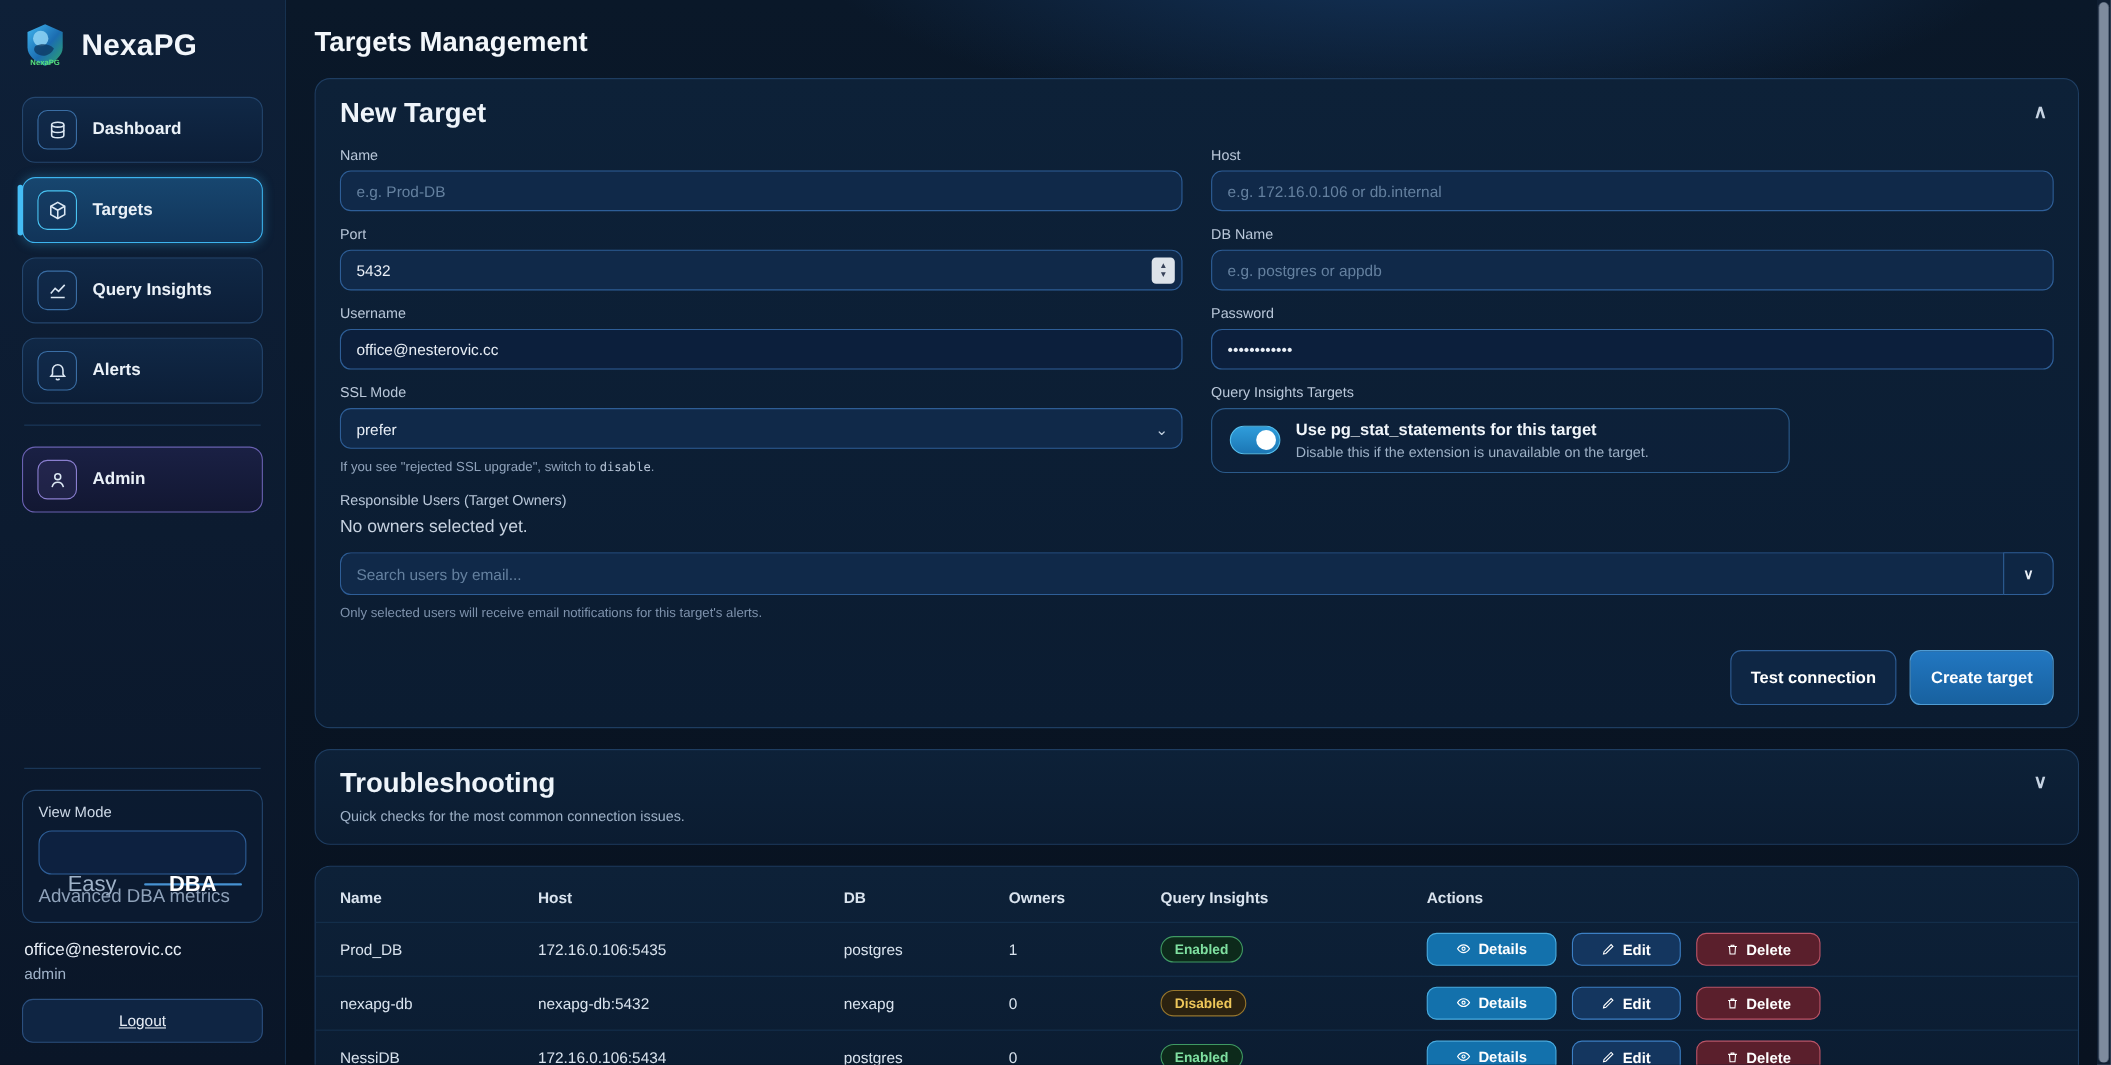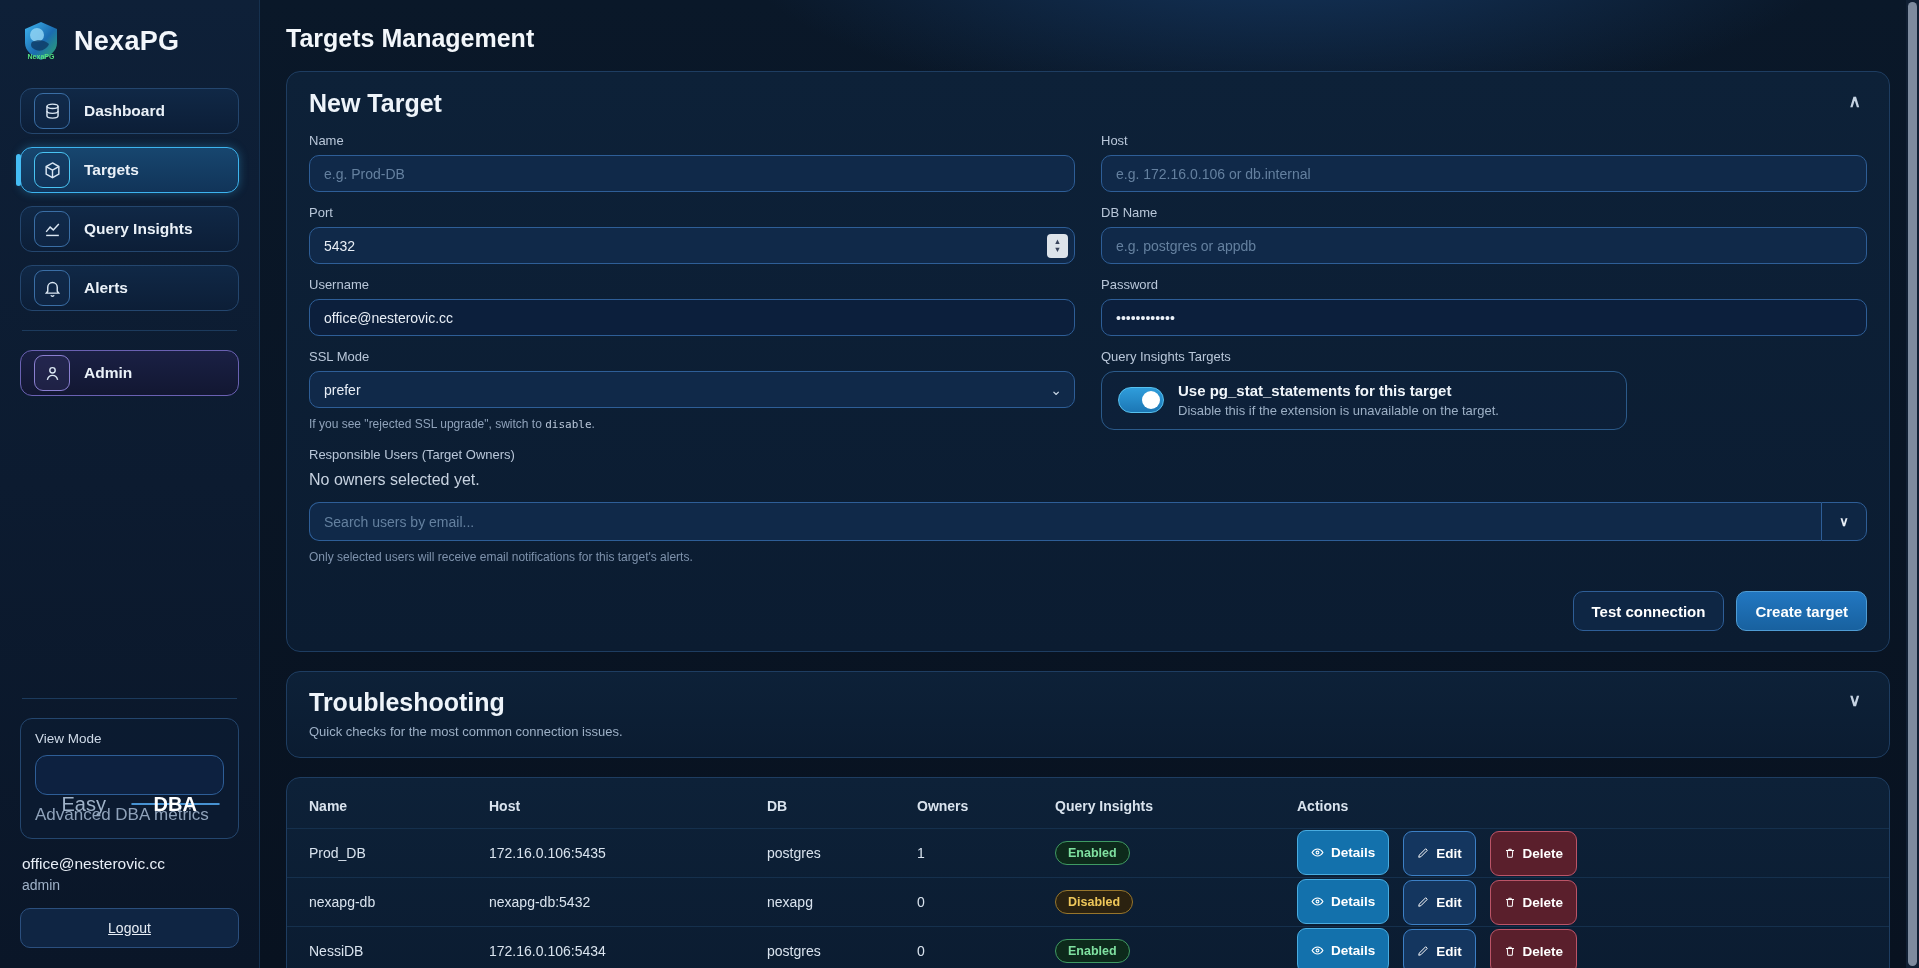--- a/index.html
+++ b/index.html
@@ -15,21 +15,21 @@
     display:flex; flex-direction:column;
     background:linear-gradient(180deg,#0e2038 0%,#0a1628 100%);
     border-right:1px solid #16314f;
   }
   .logo-row{display:flex;align-items:center;gap:12px;margin:2px 0 26px;}
   .logo-mark{width:42px;height:42px;flex:0 0 auto;}
   .app-name{font-size:27px;font-weight:bold;color:#f2f6fb;letter-spacing:.3px;}
   .nav{display:flex;flex-direction:column;gap:13px;}
   .nav-item{
     position:relative;display:flex;align-items:center;gap:14px;
-    height:46px;padding:0 13px;border-radius:12px;cursor:pointer;
+    height:60px;padding:0 13px;border-radius:12px;cursor:pointer;
     border:1px solid #24466e;
     background:linear-gradient(180deg,#102846,#0c1e37);
   }
   .nav-icon{
     width:36px;height:36px;border-radius:9px;border:1px solid #3a6ea5;
     display:flex;align-items:center;justify-content:center;
     color:#dbe7f3;background:rgba(20,50,85,.35);flex:0 0 auto;
   }
   .nav-label{font-weight:bold;font-size:15.5px;color:#eaf1f8;}
   .nav-item.active{
@@ -138,42 +138,42 @@
   .search-row{display:flex;}
   .search-input{flex:1;border-radius:10px 0 0 10px;height:39px;border-right:none;}
   .search-btn{
     width:46px;height:39px;border:1px solid #2e5e97;border-radius:0 10px 10px 0;
     background:#0e2644;color:#e8eef6;font-weight:bold;font-size:13px;
     font-family:inherit;cursor:pointer;
   }
   .owners-hint{font-size:12px;color:#7e92ac;margin-top:9px;}
   .actions-row{display:flex;justify-content:flex-end;gap:12px;margin-top:27px;}
   .btn{
-    height:40px;border-radius:10px;font-weight:bold;font-size:15px;color:#fff;
+    height:50px;border-radius:10px;font-weight:bold;font-size:15px;color:#fff;
     padding:0 18px;font-family:inherit;cursor:pointer;
   }
   .btn.ghost{background:#0e2644;border:1px solid #2e5e97;}
   .btn.primary{background:linear-gradient(180deg,#2277c1,#18619f);border:1px solid #4f9cd4;}
   .trouble{margin-top:19px;padding:16px 22px 18px;}
   .trouble-sub{font-size:13px;color:#9db0c6;margin-top:7px;}
   .table-card{margin-top:19px;padding:6px 0 8px;}
   .trow{
     display:grid;grid-template-columns:180px 278px 150px 138px 242px 1fr;
     align-items:center;padding:0 22px;height:49px;border-bottom:1px solid #15304d;
   }
   .trow.head{height:45px;font-weight:bold;font-size:14.5px;color:#f2f6fa;}
   .trow .cell{font-size:14px;color:#d9e3ee;}
   .badge{
     display:inline-flex;align-items:center;padding:4px 12px;border-radius:999px;
     font-size:12.5px;font-weight:bold;width:fit-content;
   }
   .badge.enabled{color:#7fe0a0;border:1px solid #3f9a63;background:#0d2a1b;}
   .badge.disabled{color:#eec75a;border:1px solid #97762c;background:#2b2210;}
   .rbtn{
-    display:inline-flex;align-items:center;gap:7px;height:45px;padding:0 13px;
+    display:inline-flex;align-items:center;gap:7px;height:30px;padding:0 26px;
     border-radius:9px;font-weight:bold;font-size:13.5px;color:#fff;margin-right:10px;
     font-family:inherit;cursor:pointer;
   }
   .rbtn svg{flex:0 0 auto;}
   .rbtn.details{background:#1371ac;border:1px solid #49ace0;}
   .rbtn.edit{background:#14365f;border:1px solid #3c7fc4;}
   .rbtn.delete{background:#5a1f2c;border:1px solid #bb5467;}
   
   .scrollbar{position:fixed;right:0;top:0;width:13px;height:968px;background:#101f33;z-index:50;}
   .scroll-thumb{position:absolute;left:2px;right:2px;top:2px;bottom:2px;background:#7e8b9e;border-radius:6px;}

